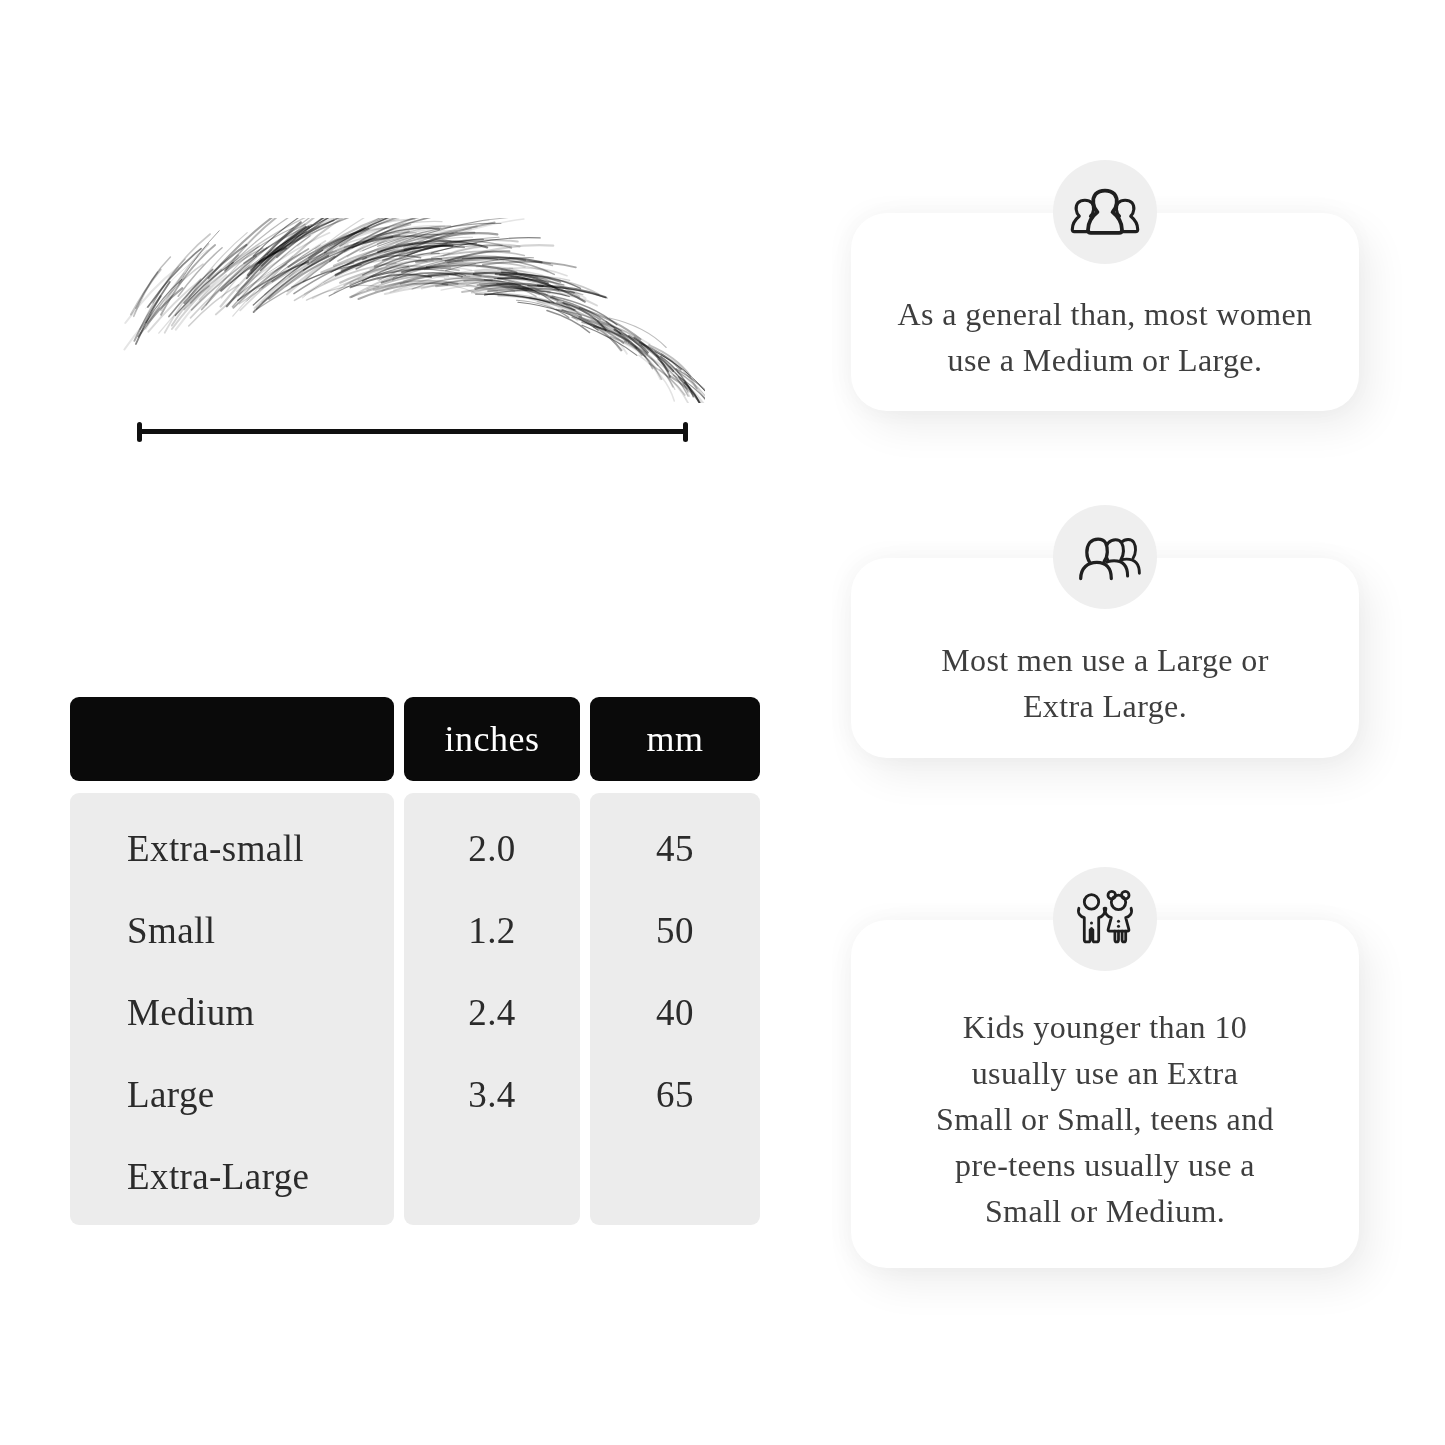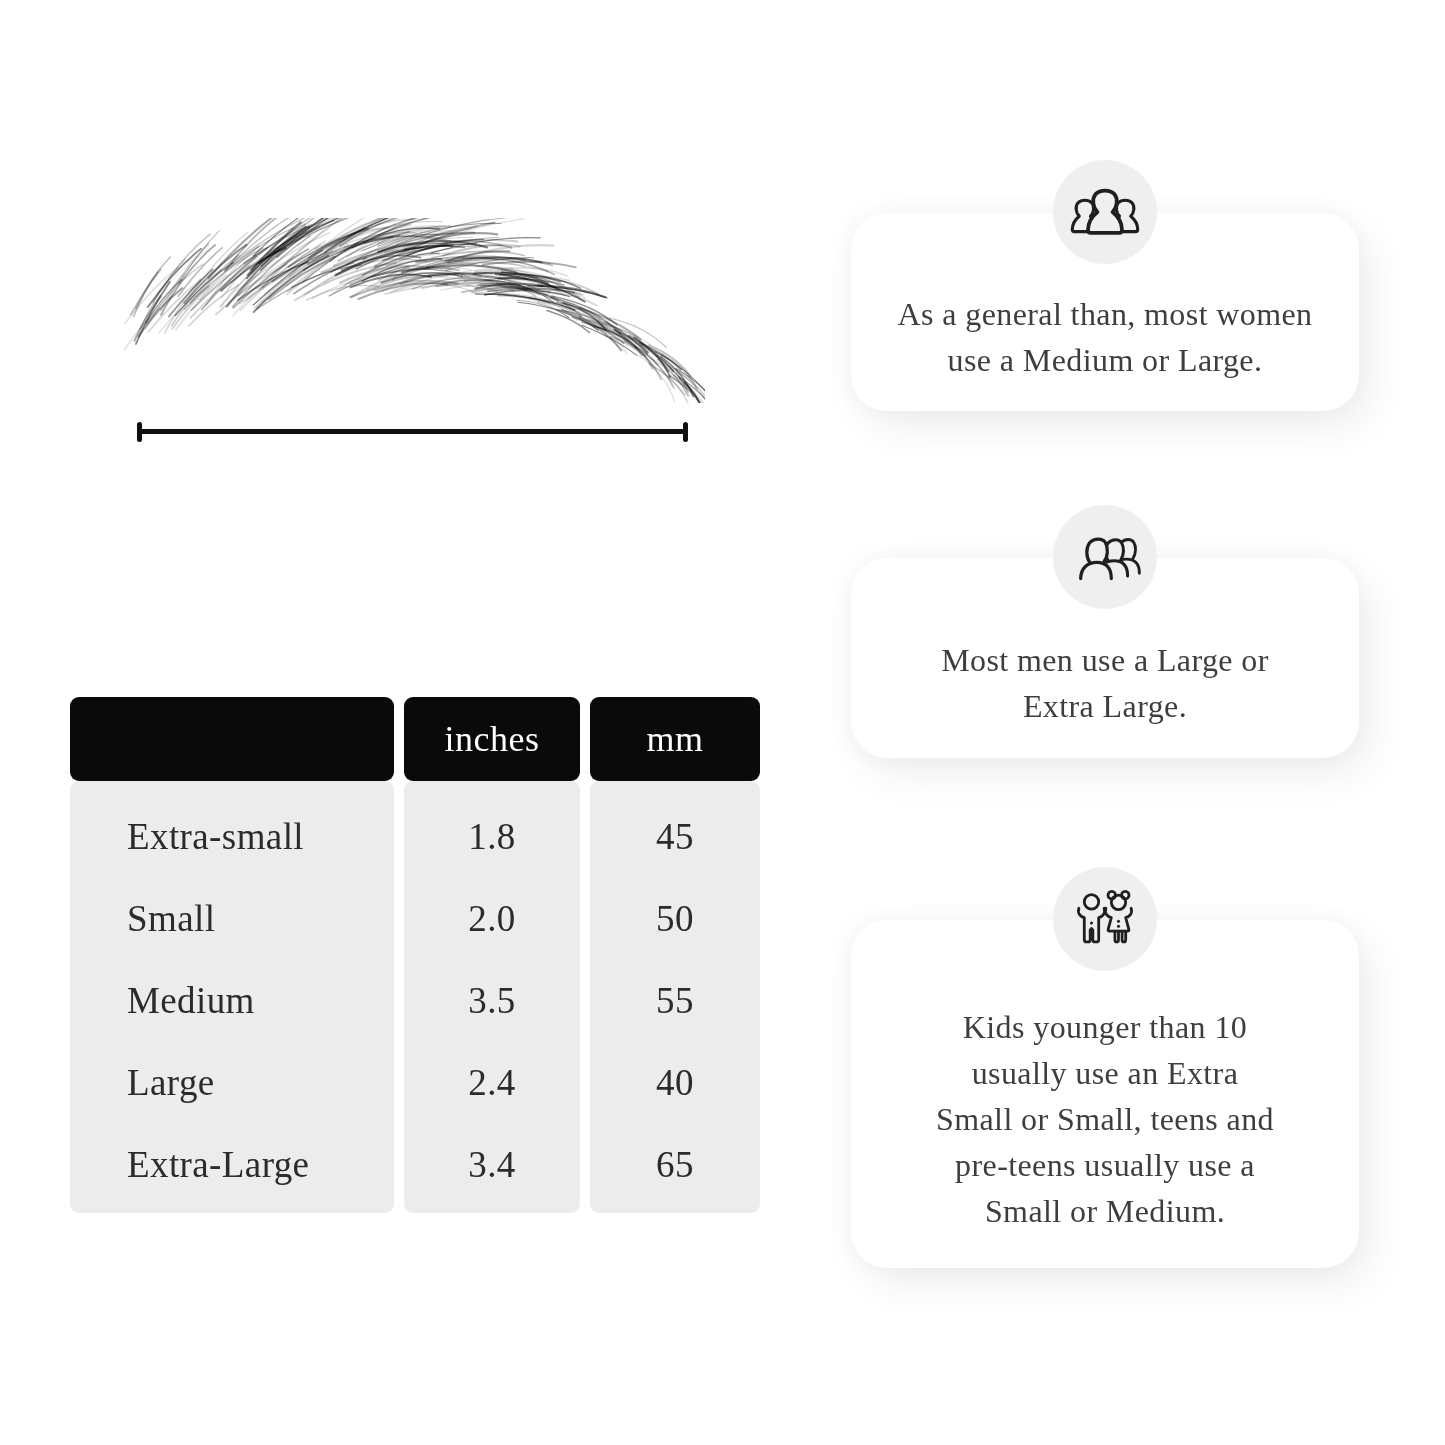--- a/index.html
+++ b/index.html
@@ -16,21 +16,21 @@
   .measure .cap.left{left:0;}
   .measure .cap.right{right:0;}
   
   .caption{
     position:absolute;left:130px;top:506px;width:620px;
     font-size:34px;line-height:49px;letter-spacing:0.6px;color:#1d1d1d;white-space:pre-line;
   }
   
   .size-table{position:absolute;left:70px;top:697px;width:586px;}
   .thead,.tbody{display:grid;grid-template-columns:324px 176px 170px;column-gap:10px;}
-  .tbody{margin-top:0;}
+  .tbody{margin-top:12px;}
   .thcell{
     height:84px;background:#0a0a0a;border-radius:9px;color:#ffffff;
     display:flex;align-items:center;justify-content:center;font-size:36px;letter-spacing:0.5px;
   }
   .tcol{background:#ececec;border-radius:9px;padding:14px 0 8px 0;}
   .tcell{height:82px;display:flex;align-items:center;justify-content:center;font-size:37px;color:#2b2b2b;letter-spacing:0.4px;}
   .tcol-labels .tcell{justify-content:flex-start;padding-left:57px;}
   
   .card{
     position:absolute;left:851px;width:508px;background:#ffffff;border-radius:36px;
@@ -389,31 +389,29 @@
       <div class="tcol tcol-labels">
 
       <div class="tcell">Extra-small</div>
           <div class="tcell">Small</div>
           <div class="tcell">Medium</div>
           <div class="tcell">Large</div>
           <div class="tcell">Extra-Large</div>
         </div>
       <div class="tcol">
 
-      <div class="tcell">1.8</div>
           <div class="tcell">2.0</div>
-          <div class="tcell">3.5</div>
+          <div class="tcell">1.2</div>
           <div class="tcell">2.4</div>
           <div class="tcell">3.4</div>
         </div>
       <div class="tcol">
 
       <div class="tcell">45</div>
           <div class="tcell">50</div>
-          <div class="tcell">55</div>
           <div class="tcell">40</div>
           <div class="tcell">65</div>
         </div>
     </div>
   </div>
 
   <div class="card card-1">
     <div class="icon-circle">
       <svg width="70" height="70" viewBox="-40 -40 80 80">
         <g class="ic" stroke-width="4.4">

